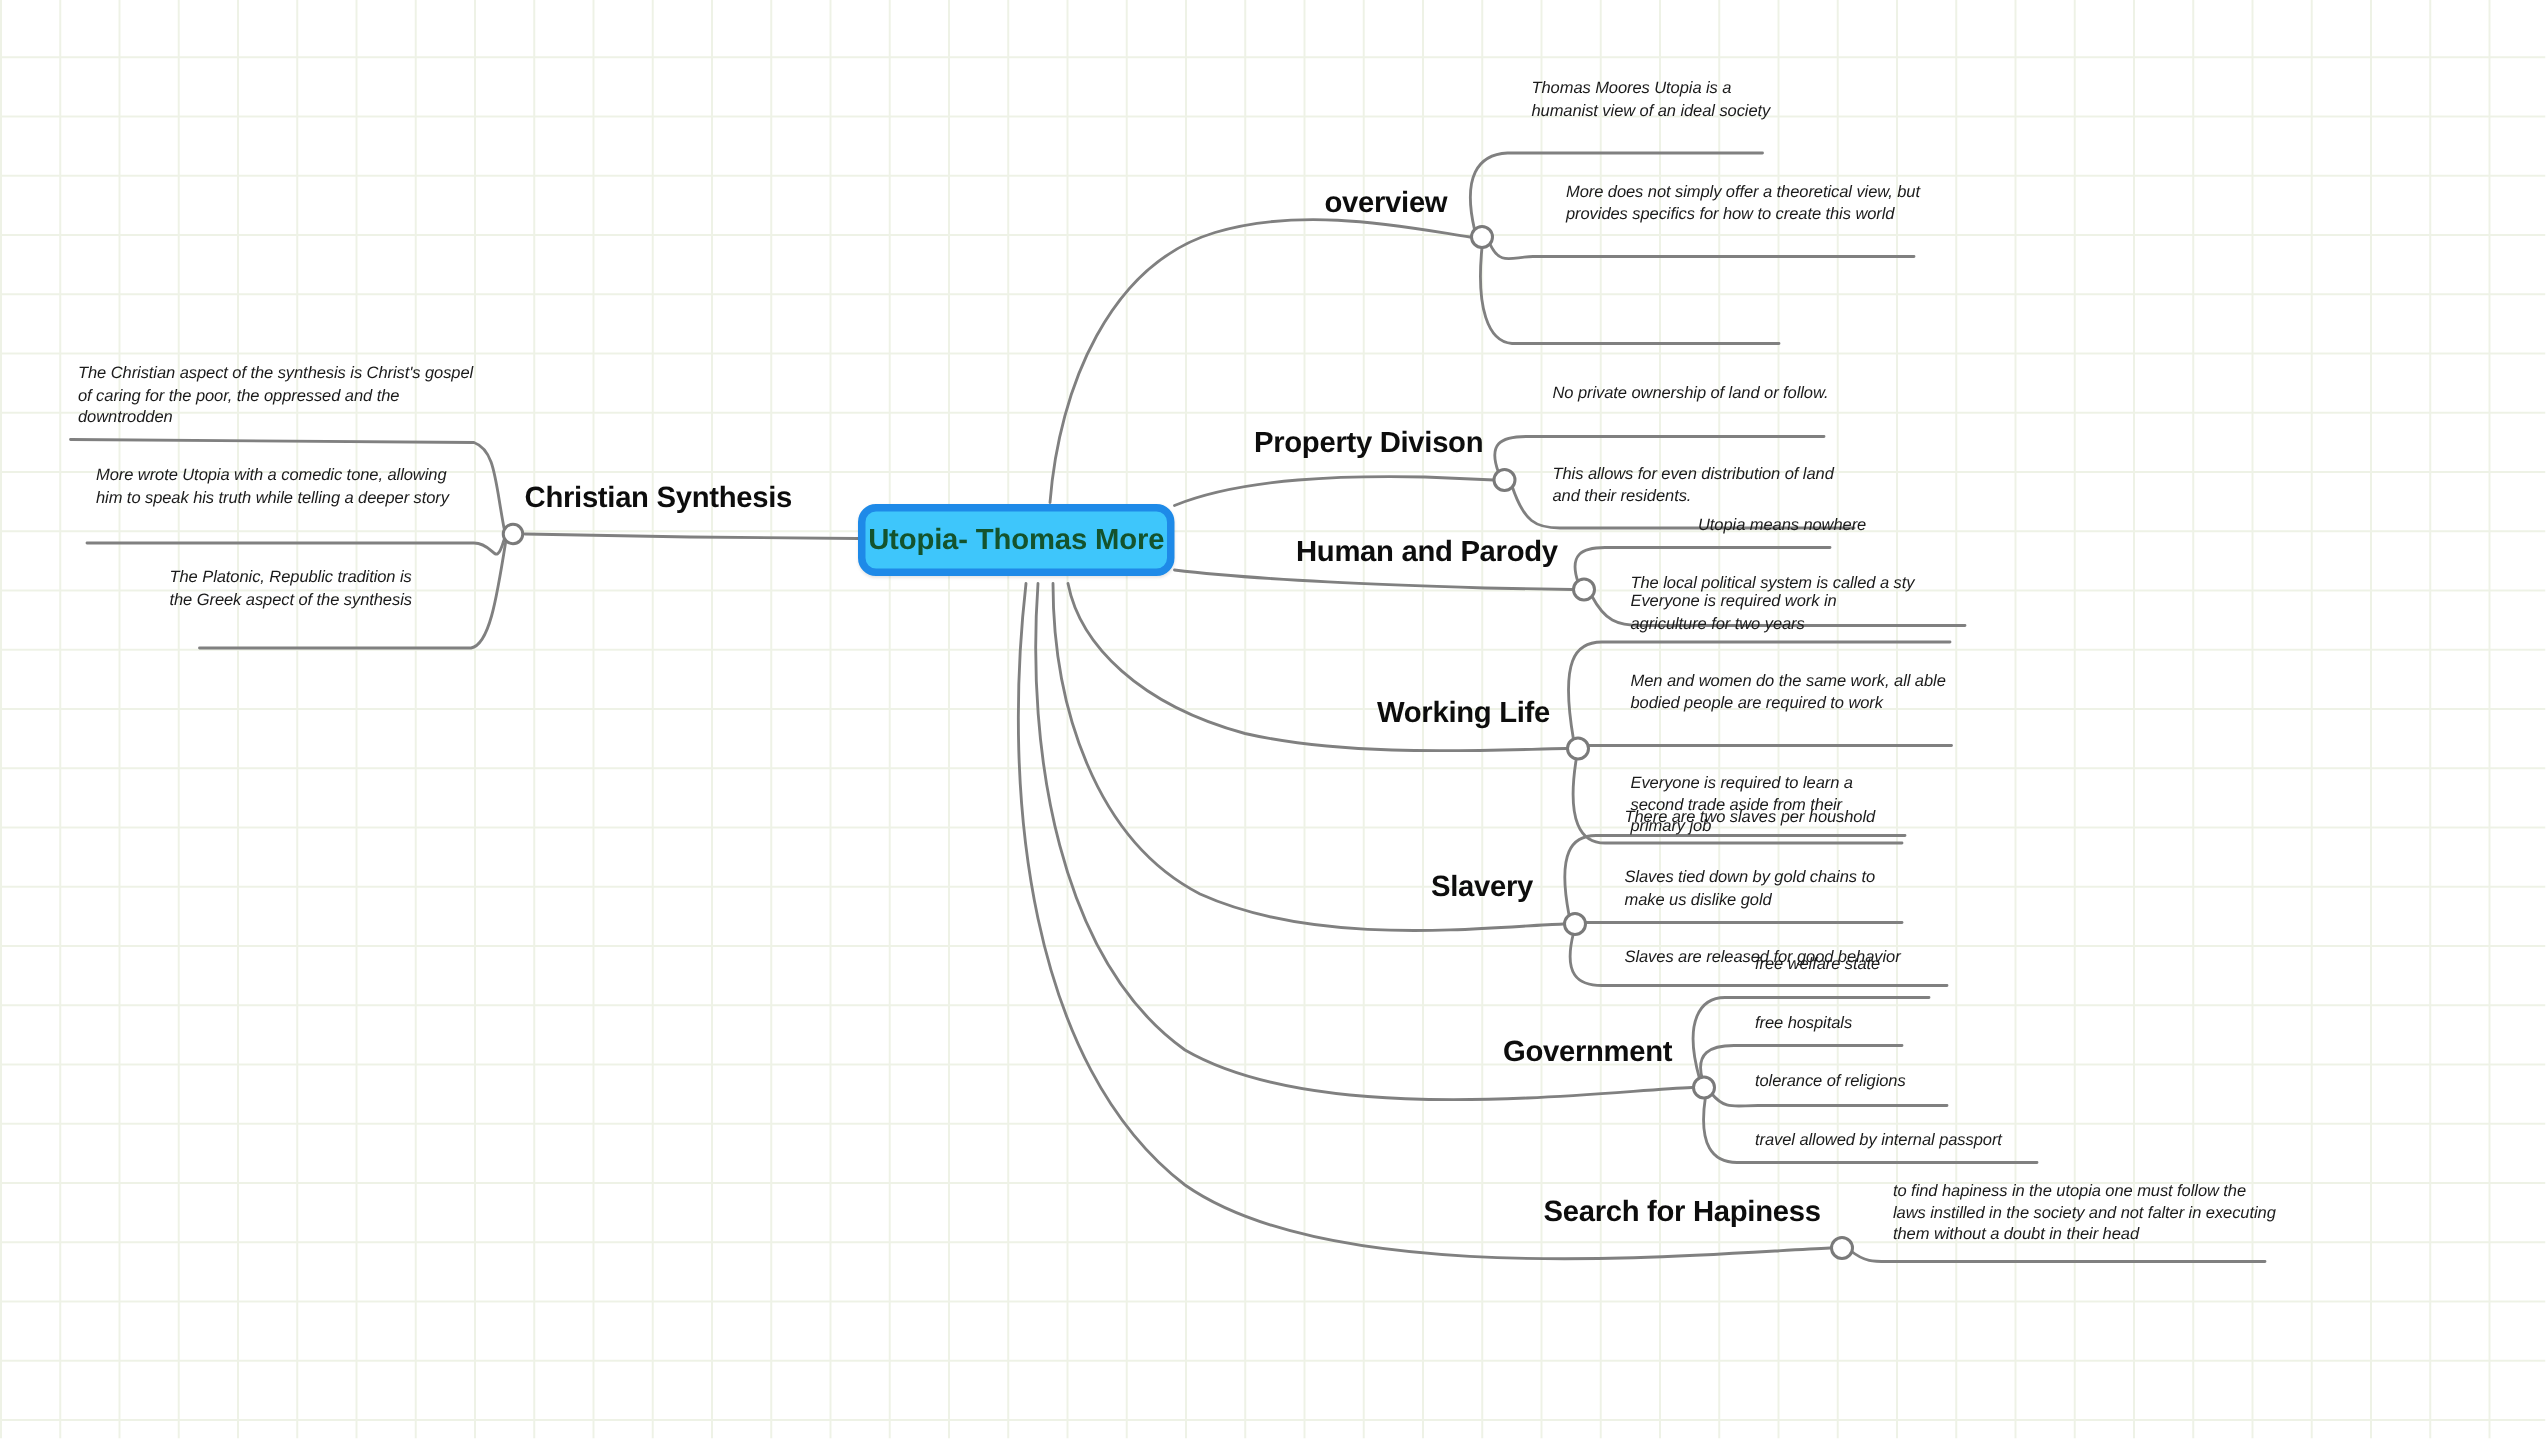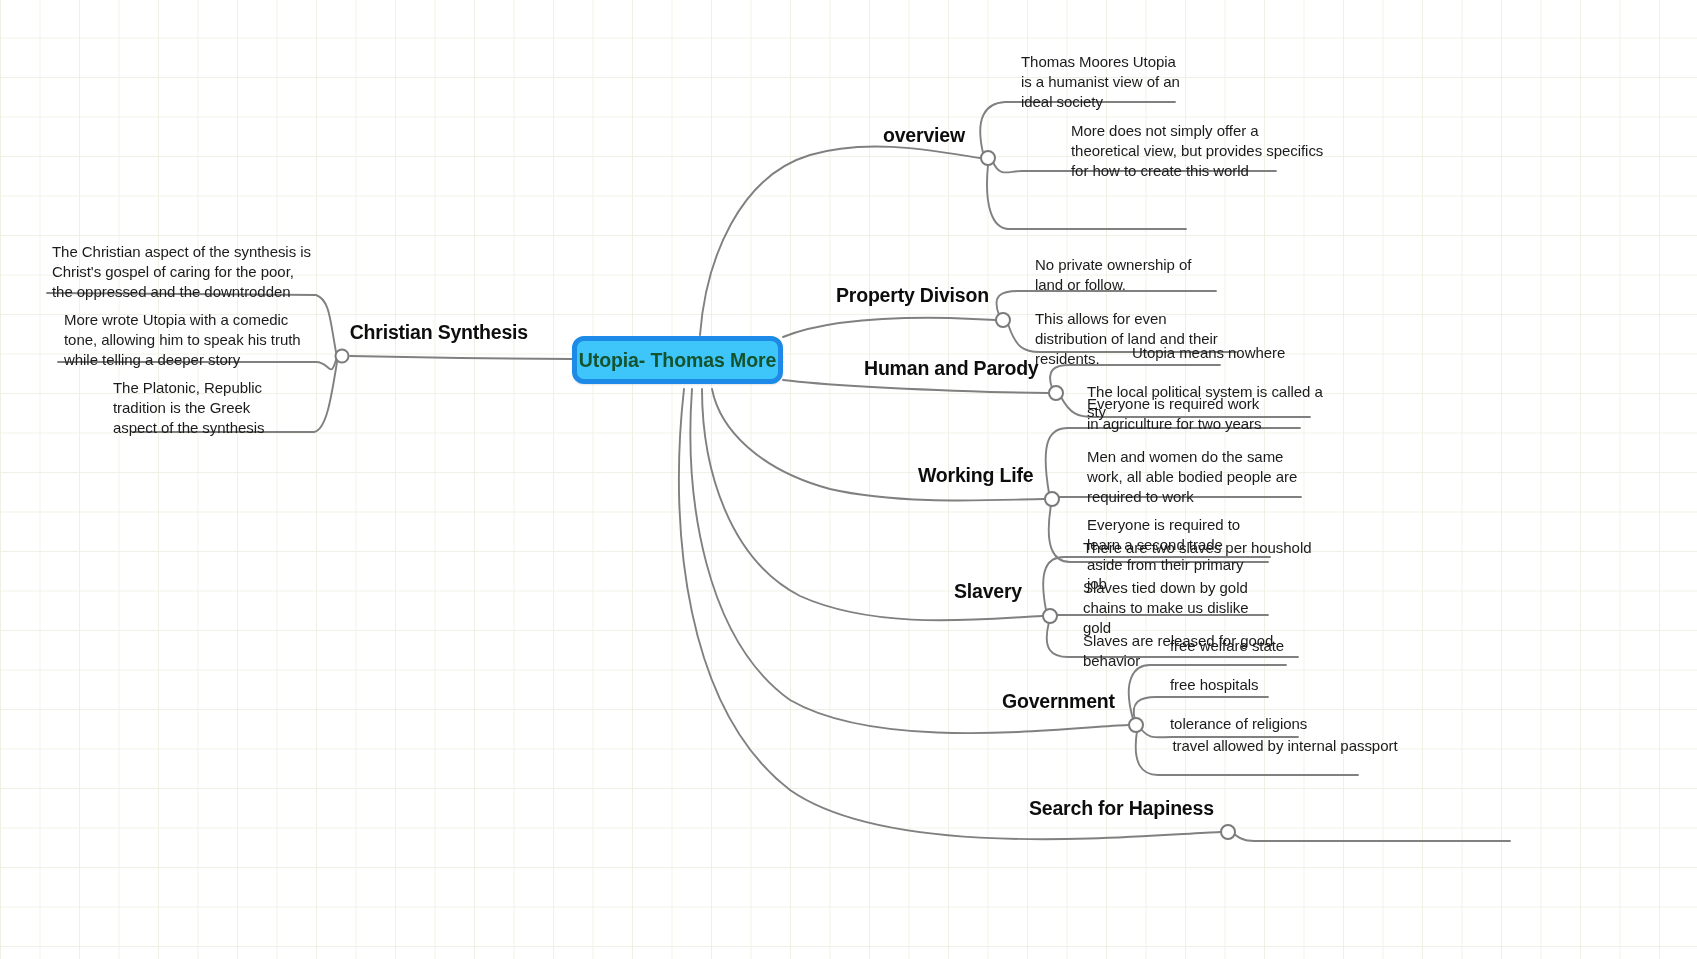--- a/index.html
+++ b/index.html
@@ -58,23 +58,24 @@
     font-size: 19.5px;
     letter-spacing: -0.2px;
     line-height: 1.2;
     white-space: nowrap;
   }
   .branch-label.align-right { text-align: right; }
   
   .leaf-label {
     color: #1b1b1b;
     font-weight: normal;
-    font-size: 15px;
+    font-size: 11px;
     line-height: 1.32;
     letter-spacing: -0.05px;
+    font-style: italic;
   }
   
 </style>
 </head>
 <body>
 
 <div id="canvas">
 
   <svg id="edges" viewBox="0 0 1697 959" width="1697" height="959" xmlns="http://www.w3.org/2000/svg">
     <g fill="none" stroke="#808080" stroke-width="1.9" stroke-linecap="round">
@@ -150,21 +151,21 @@
   <div class="node branch-label" style="left:1029px; top:797px;">Search for Hapiness</div>
 
   <div class="node leaf-label" style="left:52px; top:242px; width:266px;">The Christian aspect of the synthesis is Christ's gospel of caring for the poor, the oppressed and the downtrodden</div>
 
   <div class="node leaf-label" style="left:64px; top:310px; width:254px;">More wrote Utopia with a comedic tone, allowing him to speak his truth while telling a deeper story</div>
 
   <div class="node leaf-label" style="left:113px; top:378px; width:170px;">The Platonic, Republic tradition is the Greek aspect of the synthesis</div>
 
   <div class="node leaf-label" style="left:1021px; top:52px; width:168px;">Thomas Moores Utopia is a humanist view of an ideal society</div>
 
-  <div class="node leaf-label" style="left:1071px; top:121px; width:256px;">More does not simply offer a theoretical view, but provides specifics for how to create this world</div>
+  <div class="node leaf-label" style="left:1044px; top:121px; width:256px;">More does not simply offer a theoretical view, but provides specifics for how to create this world</div>
 
 
   <div class="node leaf-label" style="left:1035px; top:255px; width:185px;">No private ownership of land or follow.</div>
 
   <div class="node leaf-label" style="left:1035px; top:309px; width:190px;">This allows for even distribution of land and their residents.</div>
 
   <div class="node leaf-label" style="left:1132px; top:343px; width:200px;">Utopia means nowhere</div>
 
   <div class="node leaf-label" style="left:1087px; top:382px; width:240px;">The local political system is called a sty</div>
 
@@ -179,16 +180,17 @@
   <div class="node leaf-label" style="left:1083px; top:578px; width:190px;">Slaves tied down by gold chains to make us dislike gold</div>
 
   <div class="node leaf-label" style="left:1083px; top:631px; width:220px;">Slaves are released for good behavior</div>
 
   <div class="node leaf-label" style="left:1170px; top:636px; width:160px;">free welfare state</div>
 
   <div class="node leaf-label" style="left:1170px; top:675px; width:160px;">free hospitals</div>
 
   <div class="node leaf-label" style="left:1170px; top:714px; width:180px;">tolerance of religions</div>
 
-  <div class="node leaf-label" style="left:1170px; top:736px; width:230px;text-align:center;">travel allowed by internal passport</div>
+  <div class="node leaf-label" style="left:1170px; top:753px; width:230px;">travel allowed by internal passport</div>
 
+  <div class="node leaf-label" style="left:1262px; top:787px; width:258px;">to find hapiness in the utopia one must follow the laws instilled in the society and not falter in executing them without a doubt in their head</div>
 
 </div>
 
 </body></html>

